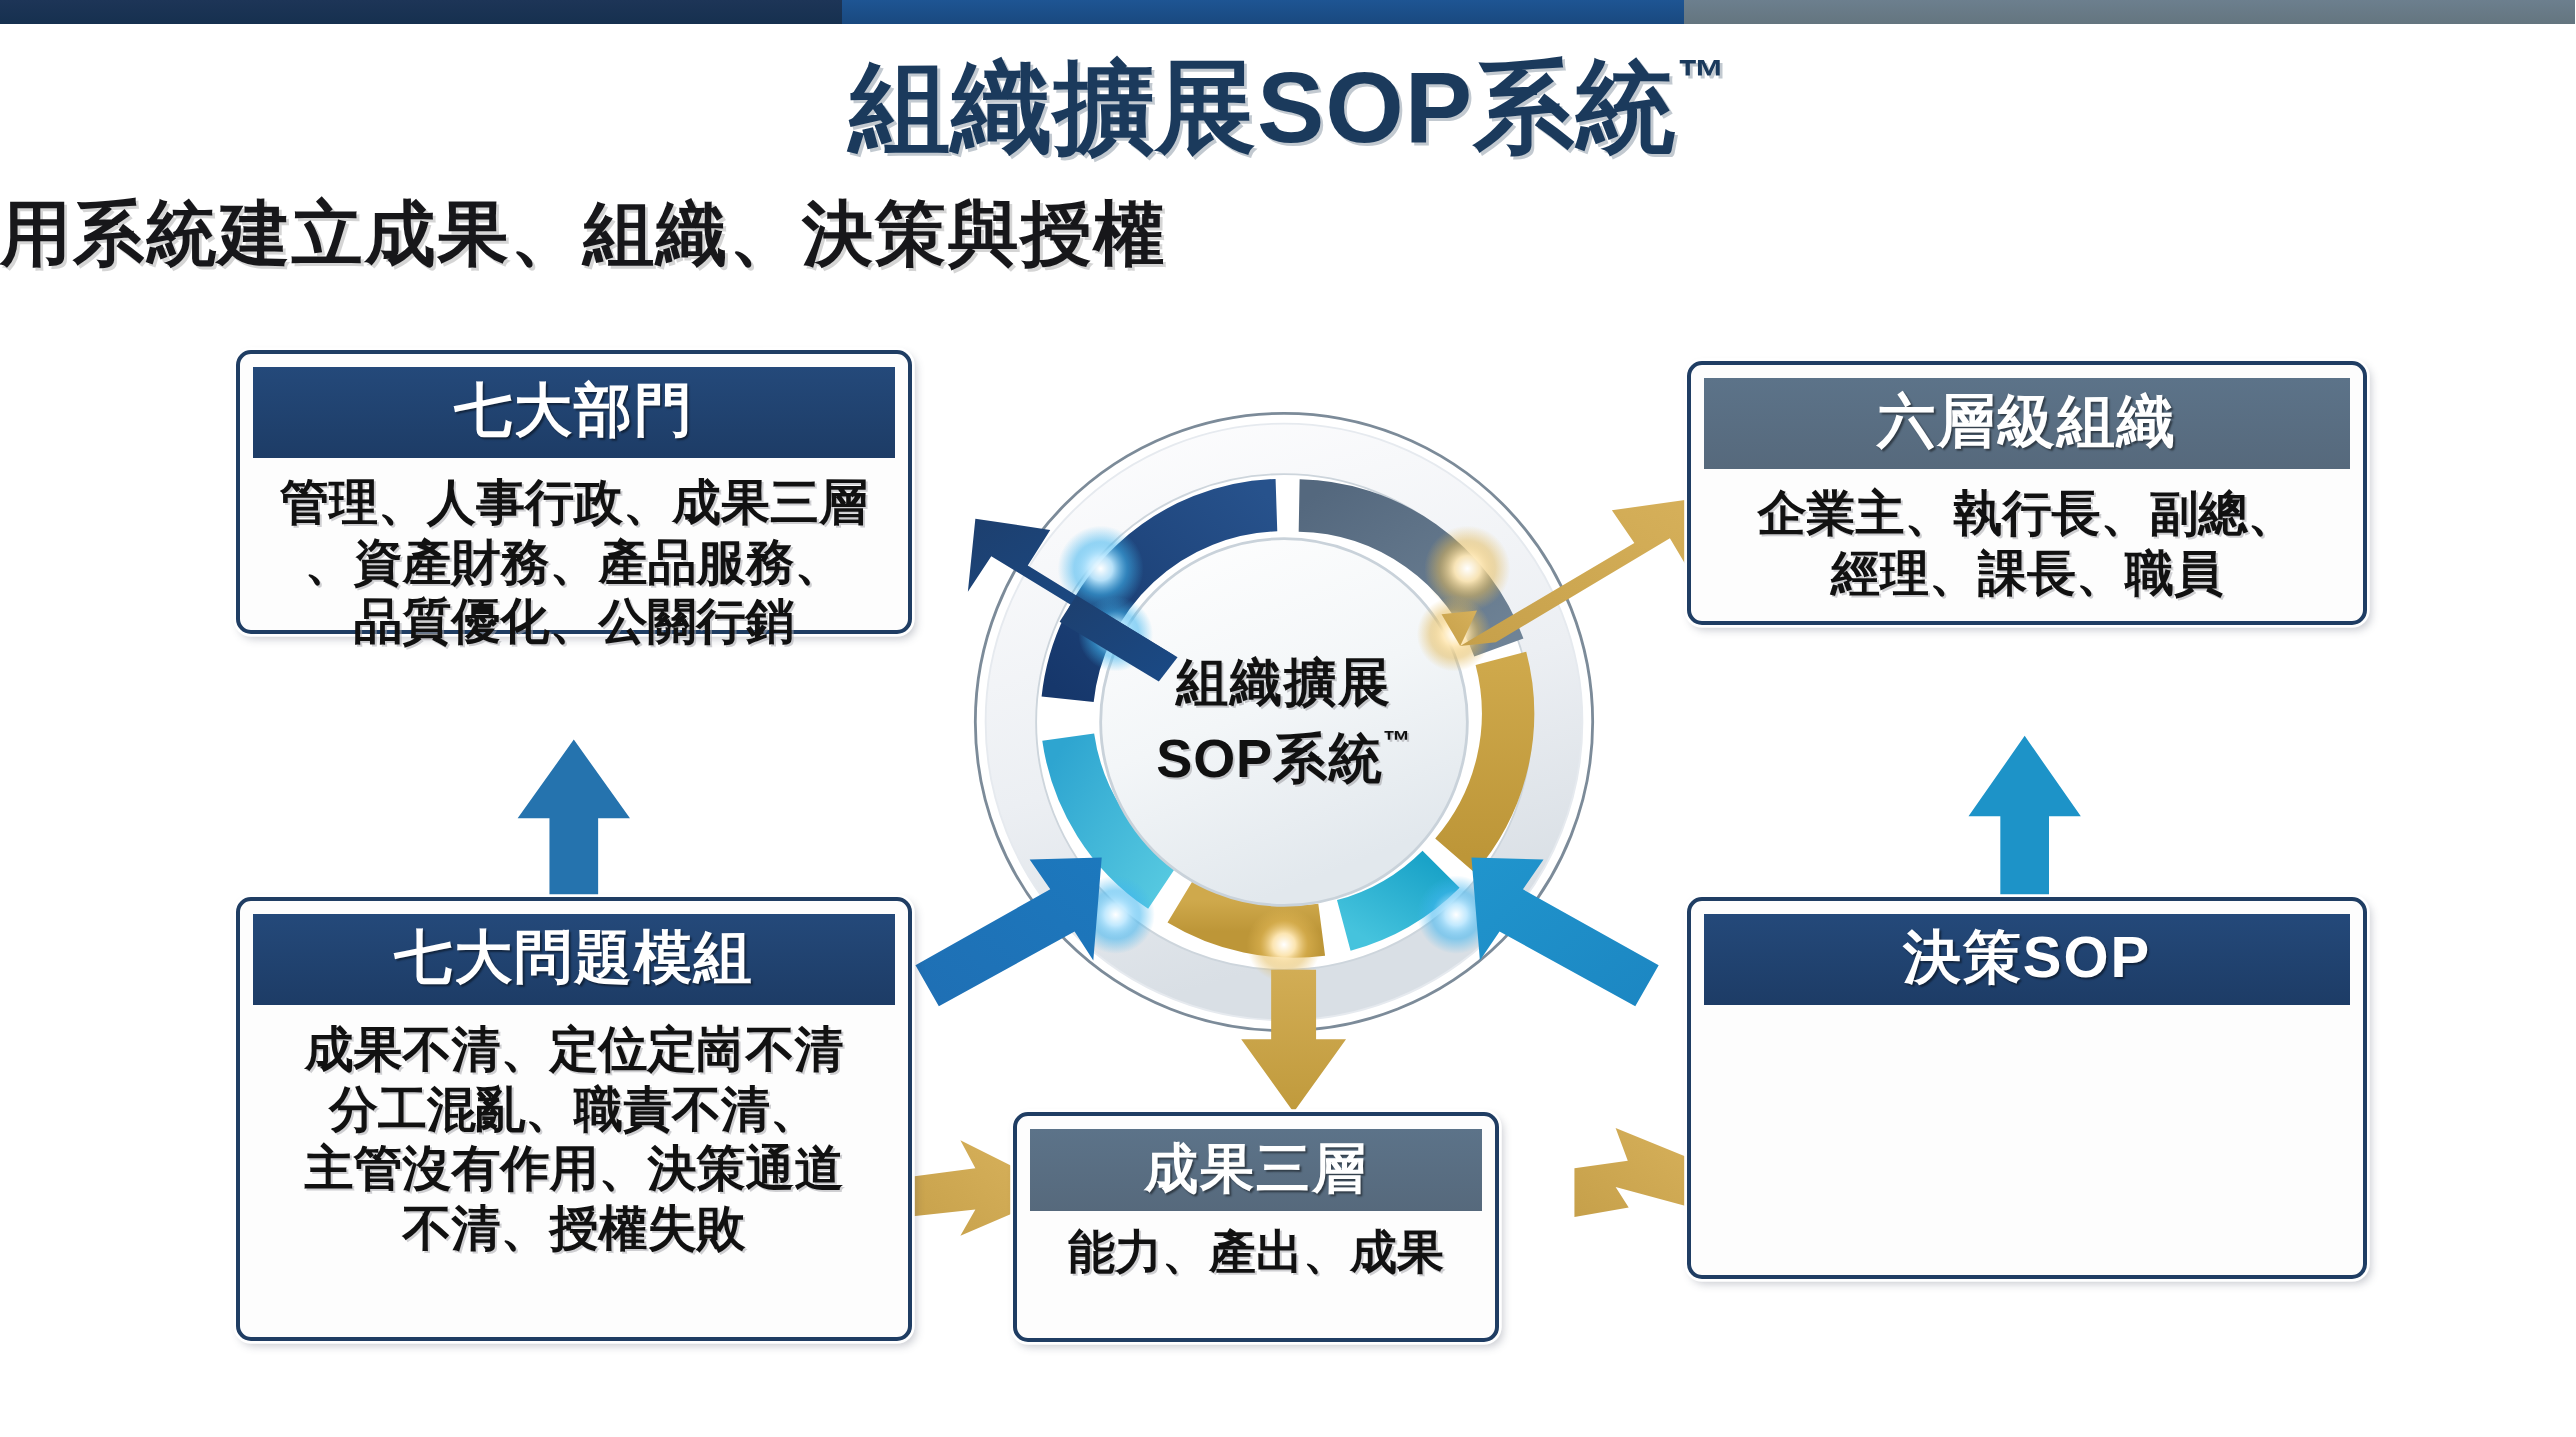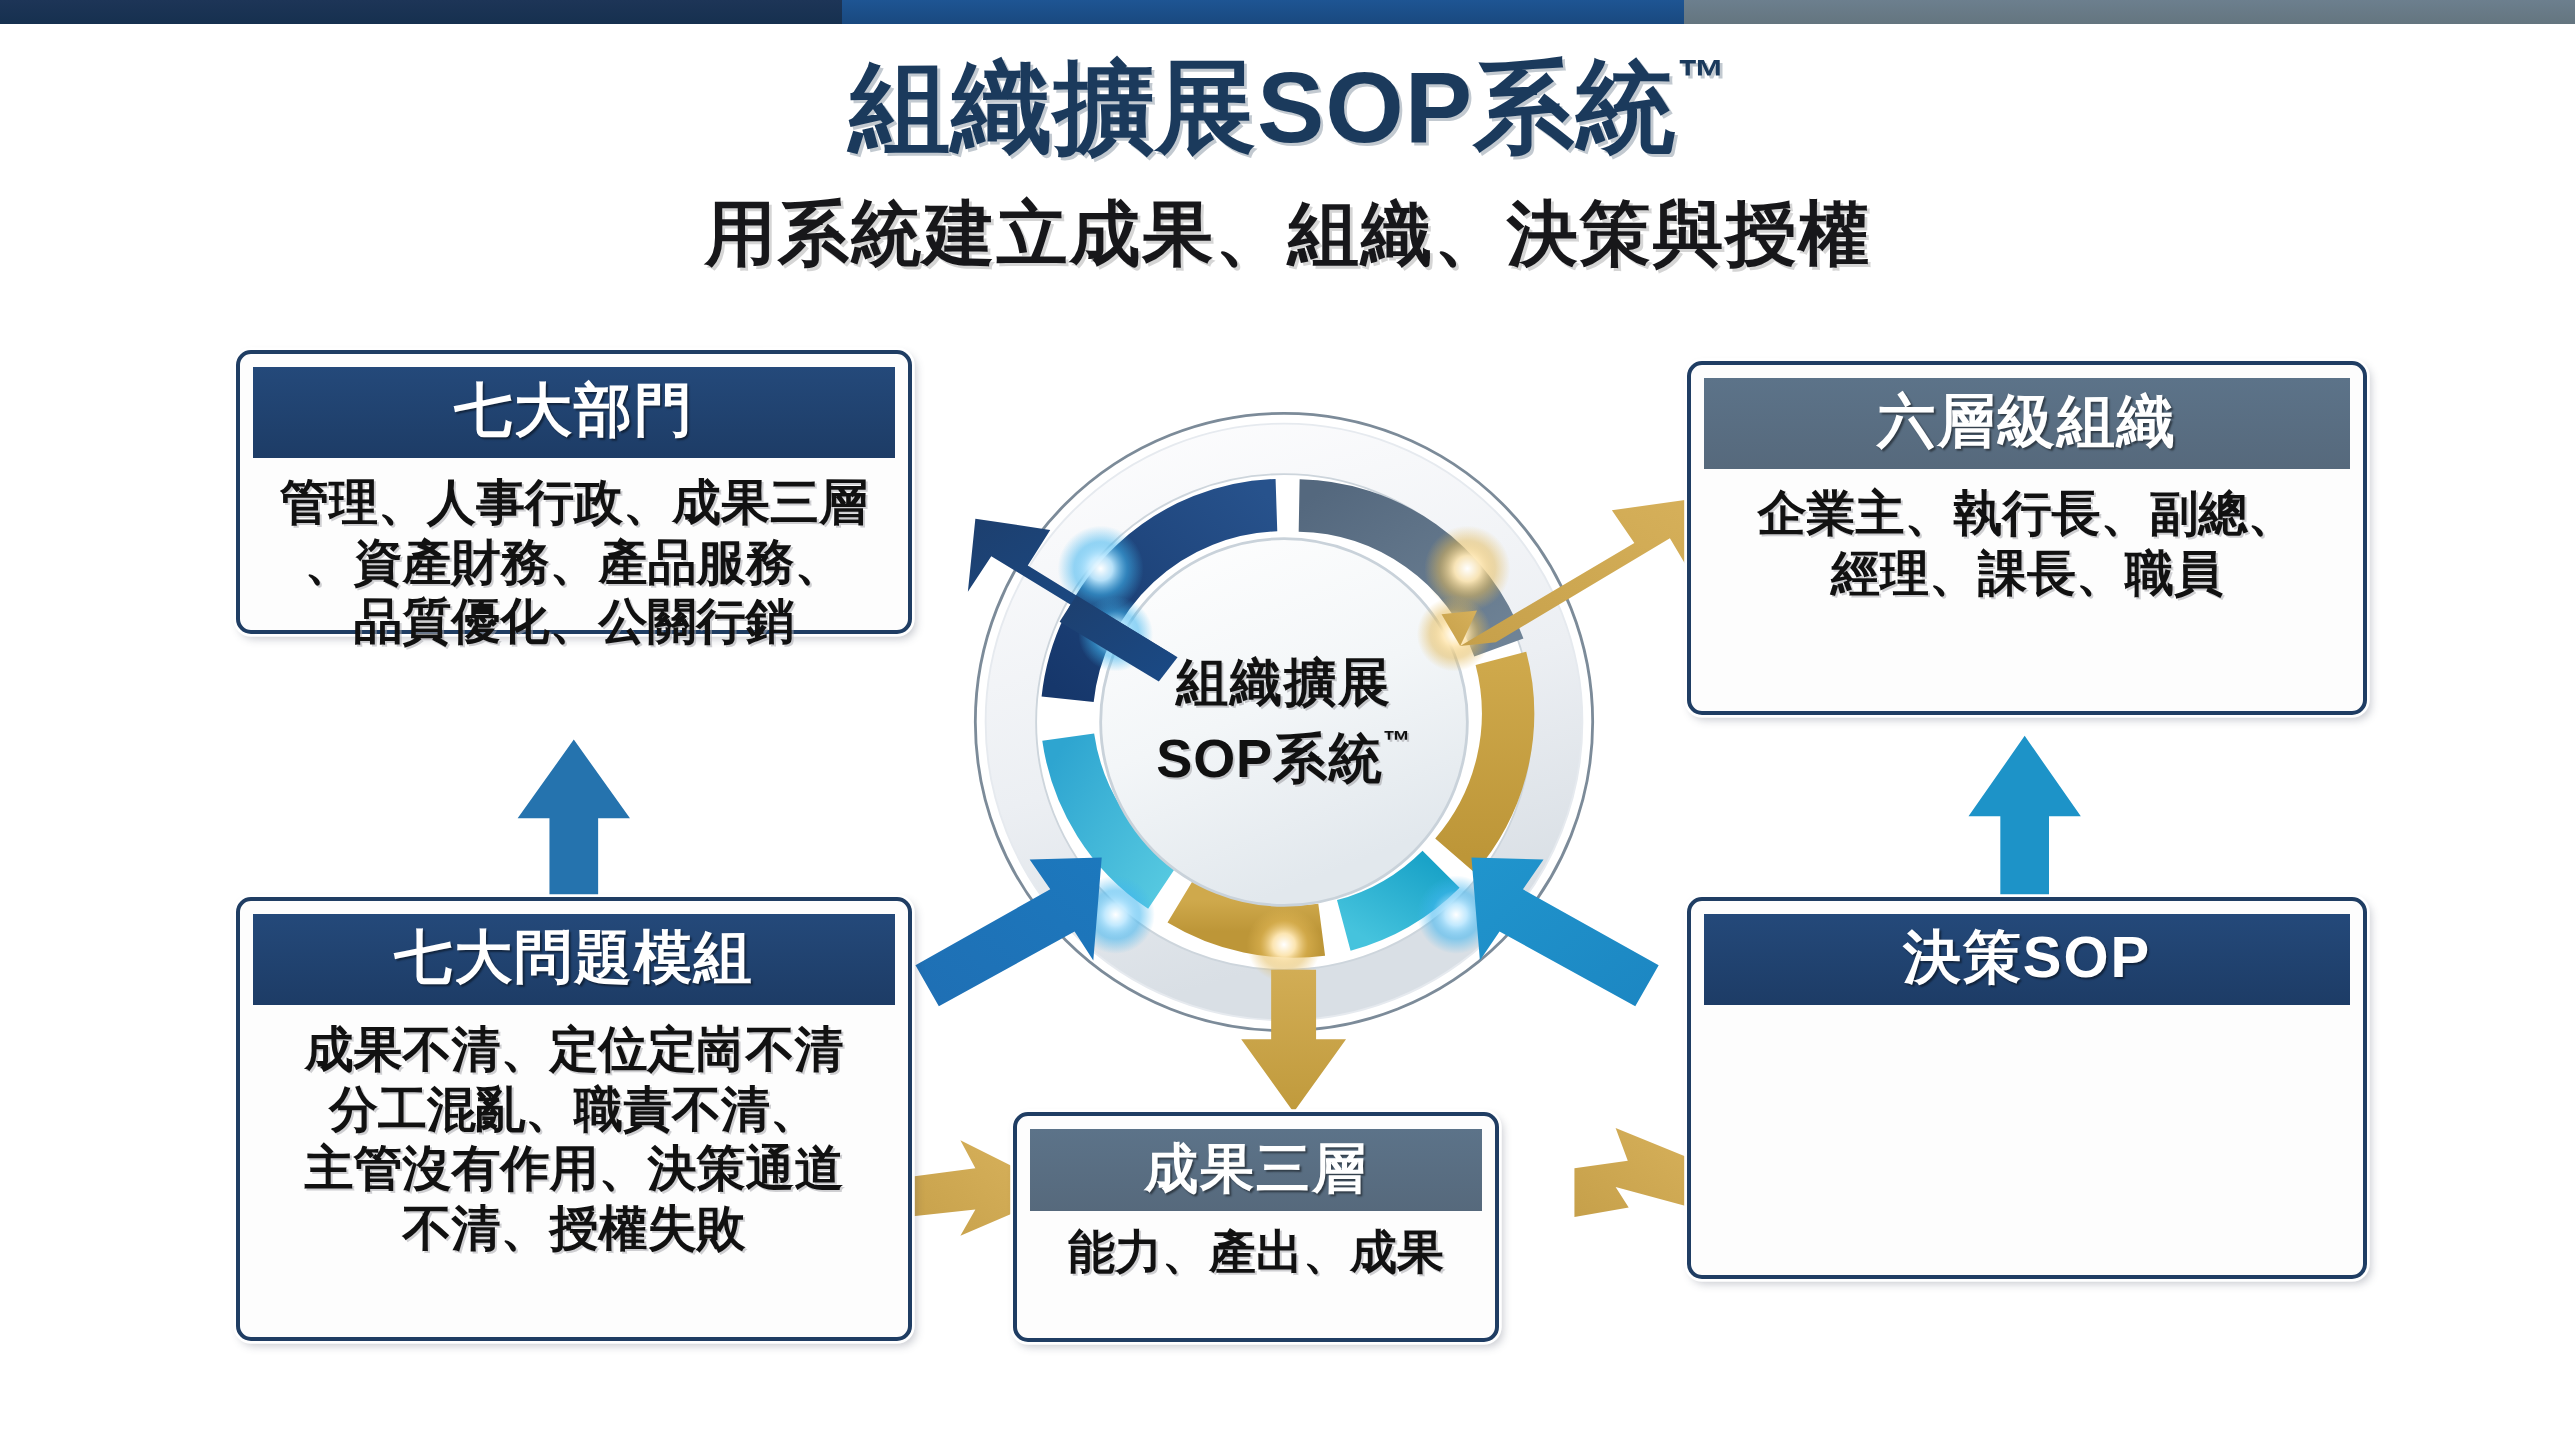--- a/index.html
+++ b/index.html
@@ -38,21 +38,20 @@
     font-weight: bold;
     color: #1b3a5c;
     letter-spacing: 0.9px;
     text-shadow: 2.8px 2.8px 0 rgba(120,135,150,.45);
     white-space: nowrap;
   }
   #title .tm { font-size: 49px; vertical-align: top; position: relative; top: 7.5px; }
   #subtitle {
     position: absolute;
     top: 187px; left: 0; width: 2576px;
-    text-align: center;
     font-size: 71px;
     font-weight: bold;
     color: #17171a;
     letter-spacing: 1.9px;
     text-shadow: 2.8px 2.8px 0 rgba(150,150,150,.4);
     white-space: nowrap;
   }
 
   
   .card {
@@ -85,21 +84,21 @@
     text-align: center;
     line-height: 1.22;
     padding: 15px 1.9px 3.7px 1.9px;
     letter-spacing: 0px;
     text-shadow: 1.9px 1.9px 0 rgba(170,170,175,.55);
   }
   .card .body .ln { display: block; white-space: nowrap; }
 
   
   #card-departments { left: 236px;  top: 350px;  width: 676px; height: 284px; }
-  #card-levels      { left: 1687px; top: 361px;  width: 680px; height: 354px; }
+  #card-levels      { left: 1687px; top: 361px;  width: 680px; height: 264px; }
   #card-problems    { left: 236px;  top: 897px;  width: 676px; height: 444px; }
   #card-decision    { left: 1687px; top: 897px;  width: 680px; height: 382px; }
   #card-results     { left: 1013px; top: 1112px; width: 486px; height: 230px; }
 
   #card-results .hdr { font-size: 54px; padding: 7.5px 5.6px 11.2px 5.6px; }
   #card-results .body { font-size: 47px; padding: 11.2px 1.9px 0 1.9px; }
 
   
   #center-wrap {
     position: absolute;

